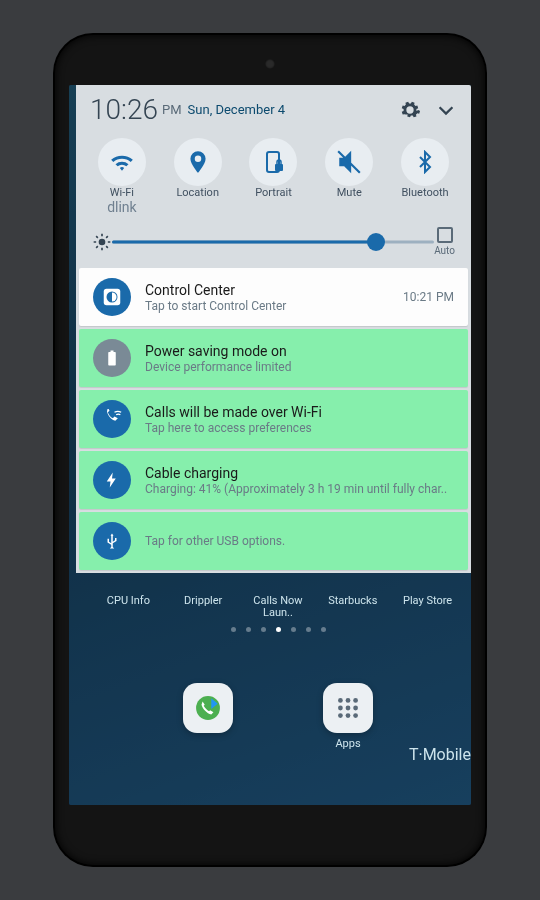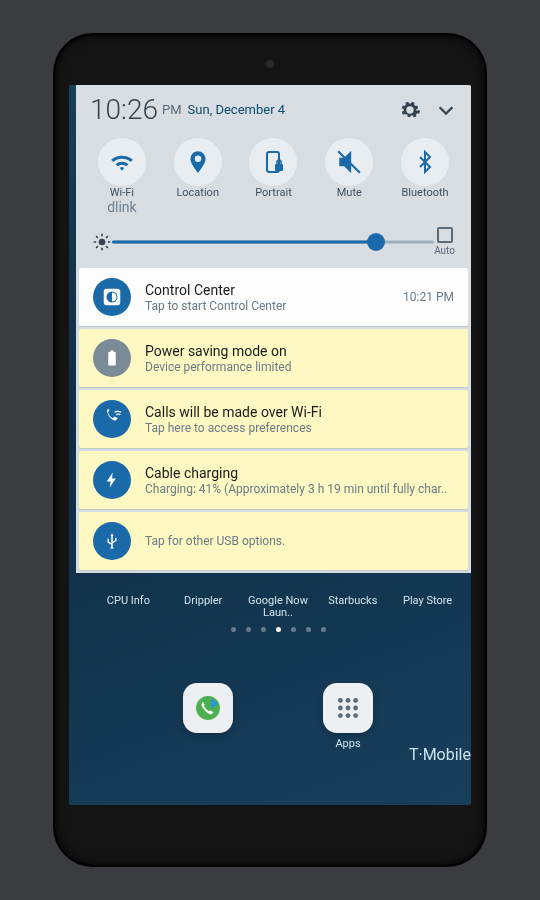--- a/index.html
+++ b/index.html
@@ -141,21 +141,21 @@
   }
   .auto-label { font-size: 10px; color: #5a6a78; }
   
   .notifs {
     display: flex;
     flex-direction: column;
     gap: 3px;
     padding: 0 3px 3px 3px;
   }
   .notif {
-    background: #fef9c3;
+    background: #86efac;
     border-radius: 2px;
     display: flex;
     align-items: center;
     padding: 10px 14px;
     gap: 14px;
     box-shadow: 0 1px 1px rgba(0,0,0,0.1);
   }
   .notif.active {
     background: #fdfdfd;
   }
@@ -224,21 +224,21 @@
 <body>
 
 <div class="phone">
   <div class="speaker"></div>
   <div class="screen">
     <div class="overlay"></div>
 
     <div class="behind app-labels">
       <span>CPU Info</span>
       <span>Drippler</span>
-      <span>Google Now Laun..</span>
+      <span>Calls Now Laun..</span>
       <span>Starbucks</span>
       <span>Play Store</span>
     </div>
     <div class="behind dots">
       <div class="dot"></div>
         <div class="dot"></div>
         <div class="dot"></div>
       <div class="dot active"></div>
         <div class="dot"></div>
         <div class="dot"></div>

